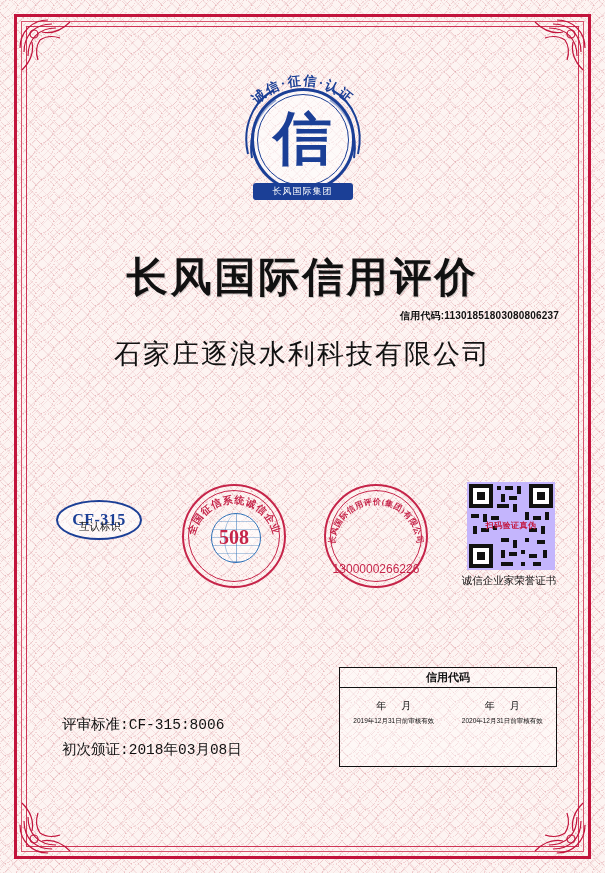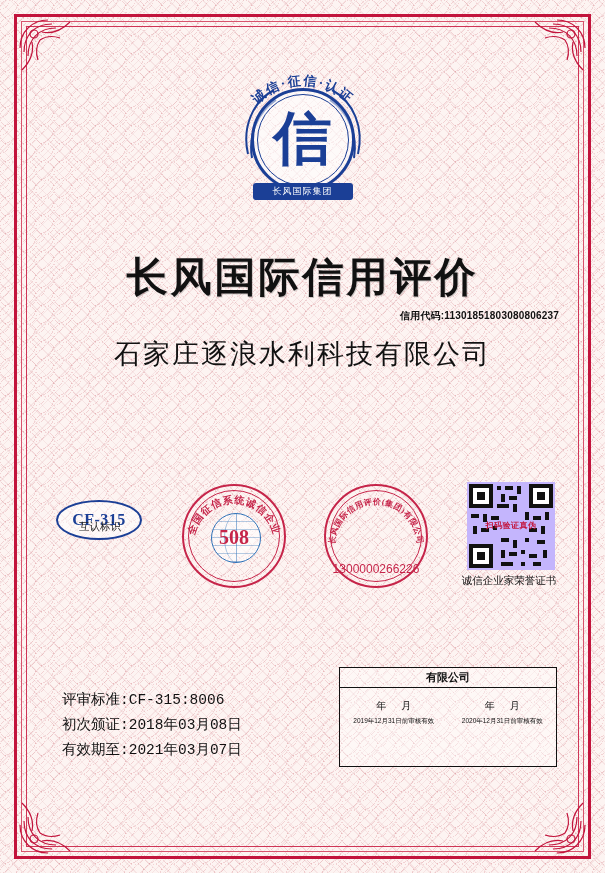--- a/index.html
+++ b/index.html
@@ -597,25 +597,24 @@
           <div class="mod" style="left:66px; top:80px; width:8px; height:4px;"></div>
           <div class="qr-overlay">扫码验证真伪</div>
         </div>
       </div>
       <div class="qr-caption">诚信企业家荣誉证书</div>
     </div>
 
     <div class="info-block">
       <div>评审标准:CF-315:8006</div>
       <div>初次颁证:2018年03月08日</div>
-      <div>有效期至:2021年03月07日</div>
     </div>
 
     <div class="annual-box">
-      <div class="annual-title">有限公司</div>
+      <div class="annual-title">信用代码</div>
       <div class="annual-cells">
         <div class="annual-cell">
           <div class="ym">年 月</div>
           <div class="note">2019年12月31日前审核有效</div>
         </div>
         <div class="annual-cell">
           <div class="ym">年 月</div>
           <div class="note">2020年12月31日前审核有效</div>
         </div>
       </div>

